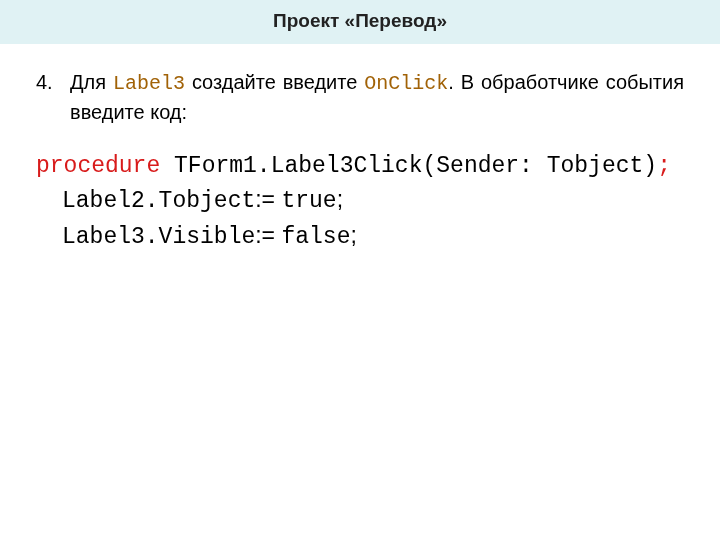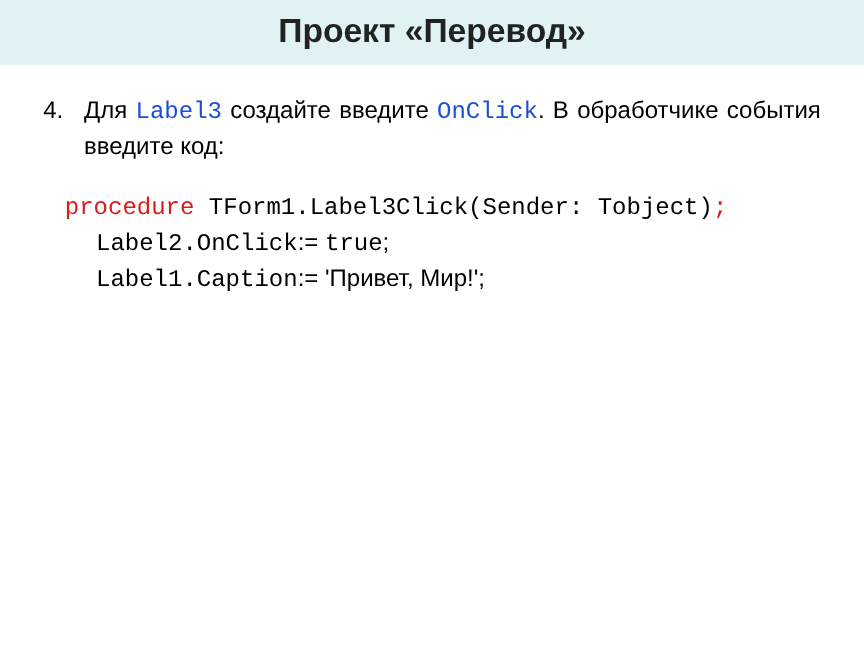--- a/index.html
+++ b/index.html
@@ -9,21 +9,21 @@
     background: #ffffff;
     font-family: Arial, Helvetica, sans-serif;
     color: #000;
   }
   .title-band {
     background: #e0f2f4;
     padding: 10px 0 12px 0;
     text-align: center;
   }
   .title-text {
-    font-size: 28px;
+    font-size: 19px;
     font-weight: bold;
     color: #222;
   }
   .content {
     padding: 24px 36px 0 36px;
   }
   .instruction {
     display: flex;
     font-size: 20px;
     line-height: 1.4;
@@ -33,26 +33,25 @@
   .num {
     width: 34px;
     flex-shrink: 0;
   }
   .instr-body {
     flex: 1;
     text-align: justify;
   }
   .mono-red {
     font-family: "Courier New", Courier, monospace;
-    color: #1d4ed8;
+    color: #a16207;
   }
   .code-block {
-    font-size: 20px;
+    font-size: 23px;
     line-height: 1.45;
-    margin-left: 18px;
   }
   .code-line {
     white-space: pre;
   }
   .indent { padding-left: 26px; }
   .mono {
     font-family: "Courier New", Courier, monospace;
     color: #000;
   }
   .kw {
@@ -75,17 +74,17 @@
 
   <div class="instruction">
     <div class="num">4.</div>
     <div class="instr-body">
       <span>Для </span><span class="mono-red">Label3</span><span> создайте введите </span><span class="mono-red">OnClick</span><span>. В обработчике события введите код:</span>
     </div>
   </div>
 
   <div class="code-block">
     <div class="code-line"><span class="kw">procedure</span><span class="mono"> TForm1.Label3Click(Sender: Tobject)</span><span class="kw">;</span></div>
-    <div class="code-line indent"><span class="mono">Label2.OnClick</span><span class="plain">:= </span><span class="mono">true</span><span class="plain">;</span></div>
-    <div class="code-line indent"><span class="mono">Label1.Caption</span><span class="plain">:= </span><span class="plain">'Привет, Мир!';</span></div>
+    <div class="code-line indent"><span class="mono">Label2.Tobject</span><span class="plain">:= </span><span class="mono">true</span><span class="plain">;</span></div>
+    <div class="code-line indent"><span class="mono">Label3.Visible</span><span class="plain">:= </span><span class="mono">false</span><span class="plain">;</span></div>
   </div>
 
 </div>
 
 </body></html>

